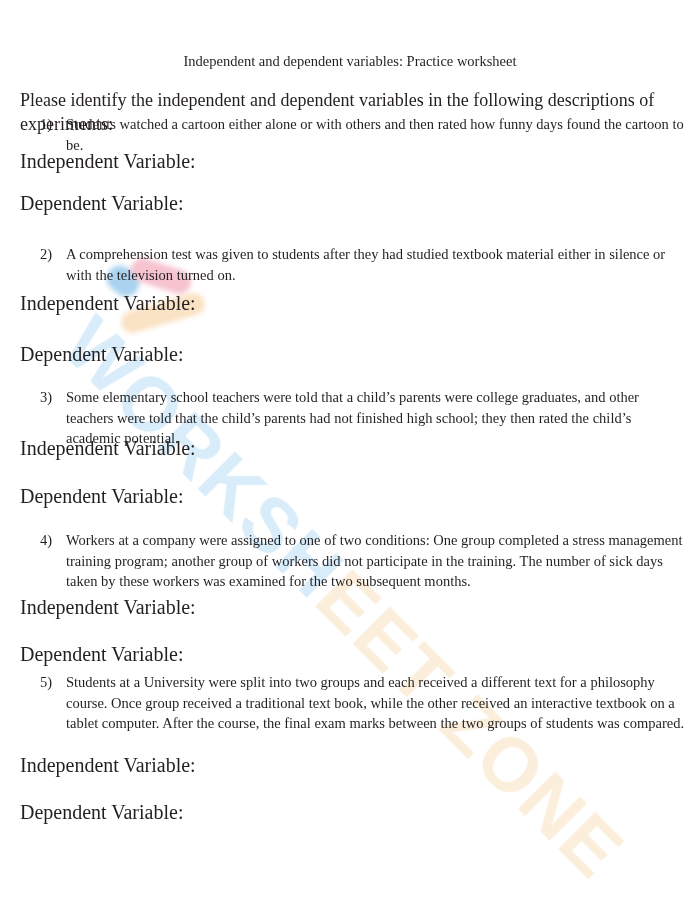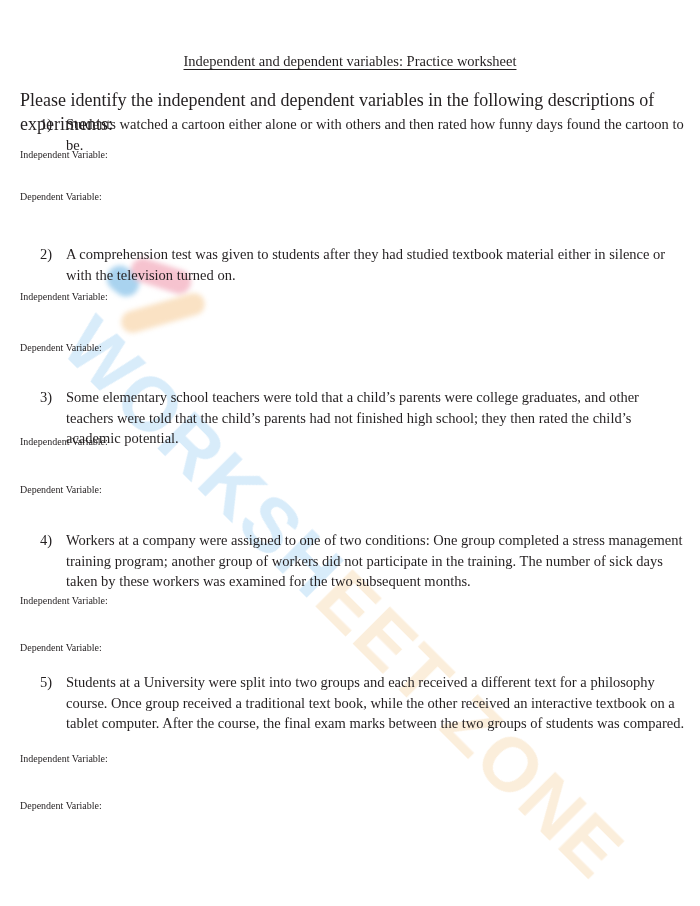--- a/index.html
+++ b/index.html
@@ -83,21 +83,20 @@
   .doc-title {
     position: absolute;
     left: 0;
     top: 52px;
     width: 700px;
     text-align: center;
     font-size: 14.5px;
     line-height: 1.35;
   }
   .doc-title span {
-    text-decoration: underline;
     text-underline-offset: 2.5px;
   }
   .intro {
     position: absolute;
     left: 20px;
     top: 88px;
     width: 660px;
     font-size: 18px;
     line-height: 1.35;
   }
@@ -113,21 +112,21 @@
     flex: 0 0 auto;
     width: 26px;
     margin-left: 20px;
     text-align: left;
   }
   .qtext { flex: 1 1 auto; }
 
   .ivline, .dvline {
     position: absolute;
     left: 20px;
-    font-size: 10px;
+    font-size: 20px;
     line-height: 1.35;
     white-space: nowrap;
   }
 </style>
 </head>
 <body>
 
 <div id="page">
 
   <div class="wm-layer">

